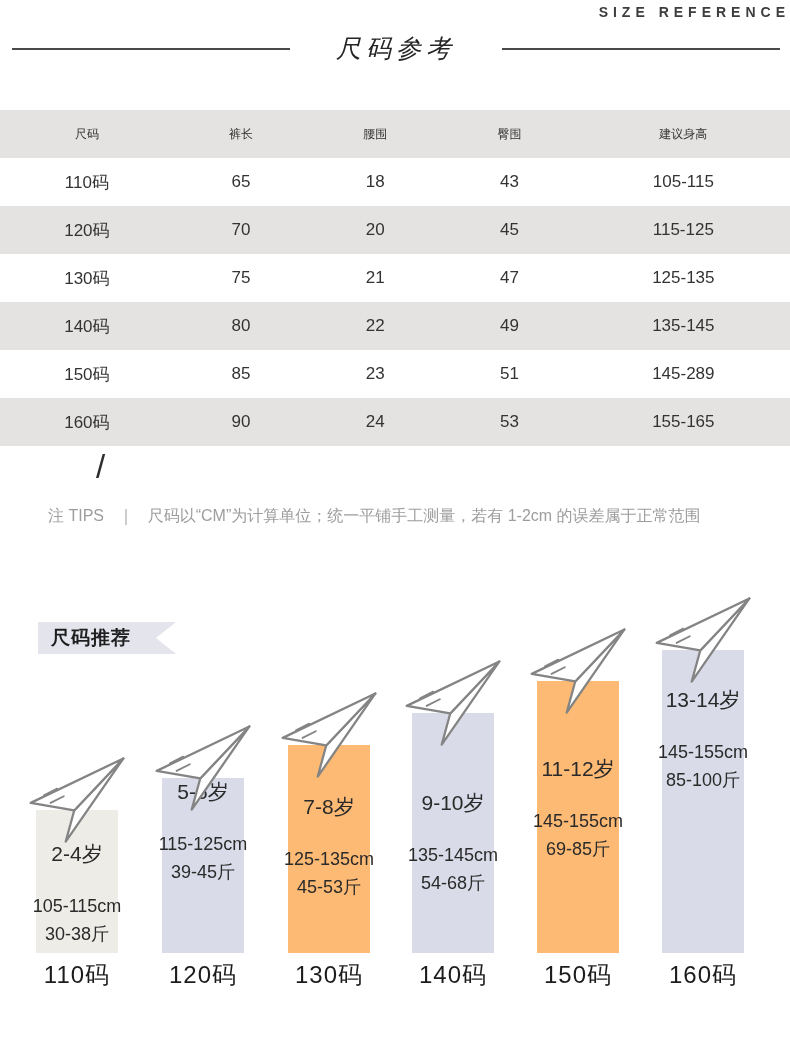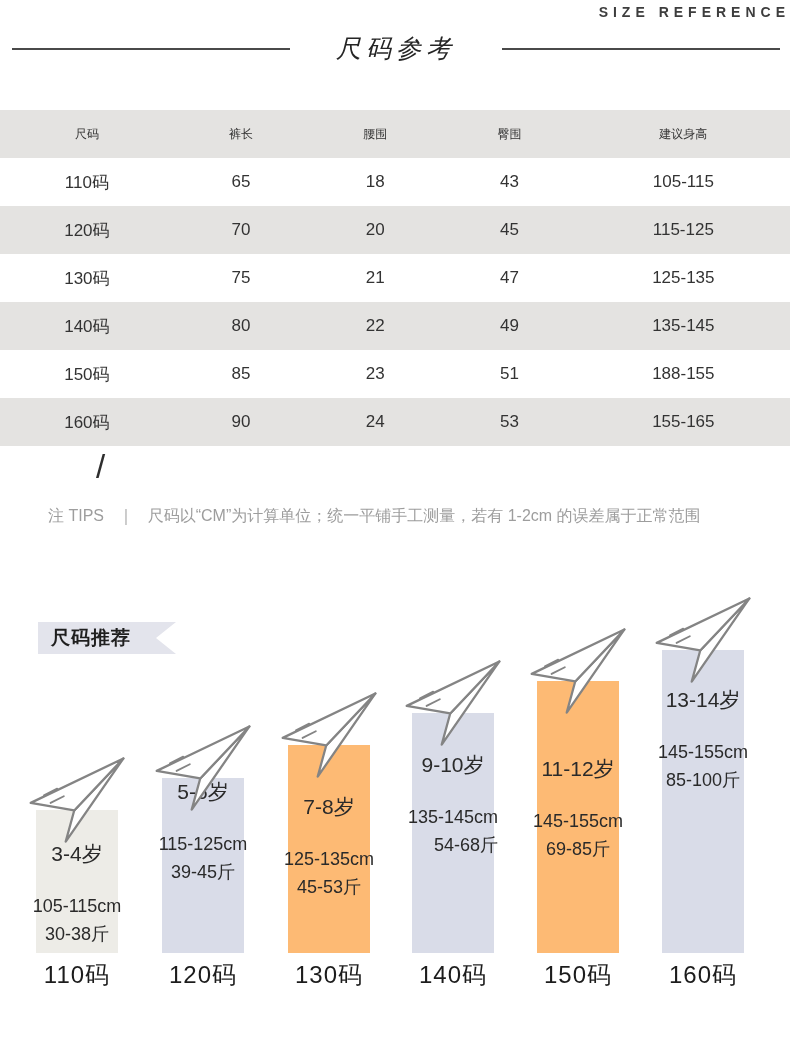--- a/index.html
+++ b/index.html
@@ -30,21 +30,21 @@
     clip-path:polygon(0 0,100% 0,calc(100% - 20px) 50%,100% 100%,0 100%);}
   .ribbon span{display:inline-block;line-height:32px;padding-left:13px;
     font-size:19px;font-weight:700;letter-spacing:1px;color:#1f1f1f;}
   .bar-col{position:absolute;bottom:67px;width:82px;text-align:center;}
   .b1{left:36px}.b2{left:162px}.b3{left:288px}.b4{left:412px}.b5{left:537px}.b6{left:662px}
   .bar{position:relative;width:100%;box-sizing:border-box;display:flex;flex-direction:column;
     align-items:center;overflow:visible;}
   .b1 .bar{height:143px;background:#edece7;padding-top:30px;}
   .b2 .bar{height:175px;background:#d9dce8;}
   .b3 .bar{height:208px;background:#fdba74;padding-top:48px;}
-  .b4 .bar{height:240px;background:#d9dce8;padding-top:38px;text-align:right;}
+  .b4 .bar{height:240px;background:#d9dce8;padding-top:76px;}
   .b5 .bar{height:272px;background:#fdba74;padding-top:74px;}
   .b6 .bar{height:303px;background:#d9dce8;padding-top:36px;}
   .age{font-size:21px;color:#2a2a2a;white-space:nowrap;}
   .range{margin-top:24px;font-size:18px;line-height:28px;color:#2a2a2a;white-space:nowrap;}
   .size-label{margin-top:5px;height:34px;line-height:34px;font-size:24px;
     font-weight:500;letter-spacing:1px;color:#1c1c1c;}
   .plane{position:absolute;top:-57px;left:-10px;width:104px;height:96px;pointer-events:none;}
   .plane svg{width:100%;height:100%;}
 </style>
 </head>
@@ -101,21 +101,21 @@
         <td>80</td>
         <td>22</td>
         <td>49</td>
         <td>135-145</td>
       </tr>
       <tr>
         <td>150码</td>
         <td>85</td>
         <td>23</td>
         <td>51</td>
-        <td>188-155</td>
+        <td>145-289</td>
       </tr>
       <tr class="alt">
         <td>160码</td>
         <td>90</td>
         <td>24</td>
         <td>53</td>
         <td>155-165</td>
       </tr>
     </tbody>
   </table>
@@ -131,21 +131,21 @@
     <div class="bar-col b1">
       <div class="bar">
         <span class="plane">
           <svg viewBox="0 0 110 100" fill="none">
             <polygon points="103,5 51,60 42,93" fill="#ffffff" stroke="#848484" stroke-width="2.4" stroke-linejoin="round"></polygon>
             <polygon points="103,5 5,52 51,60" fill="#ffffff" stroke="#848484" stroke-width="2.4" stroke-linejoin="round"></polygon>
             <line x1="19" y1="44" x2="33" y2="37" stroke="#848484" stroke-width="2" stroke-linecap="round"></line>
             <line x1="26" y1="52" x2="40" y2="45" stroke="#848484" stroke-width="2" stroke-linecap="round"></line>
           </svg>
         </span>
-        <div class="age">3-4岁</div>
+        <div class="age">2-4岁</div>
         <div class="range">
           <div>105-115cm</div>
           <div>30-38斤</div>
         </div>
       </div>
       <div class="size-label">110码</div>
     </div>
 
     <div class="bar-col b2">
       <div class="bar">

